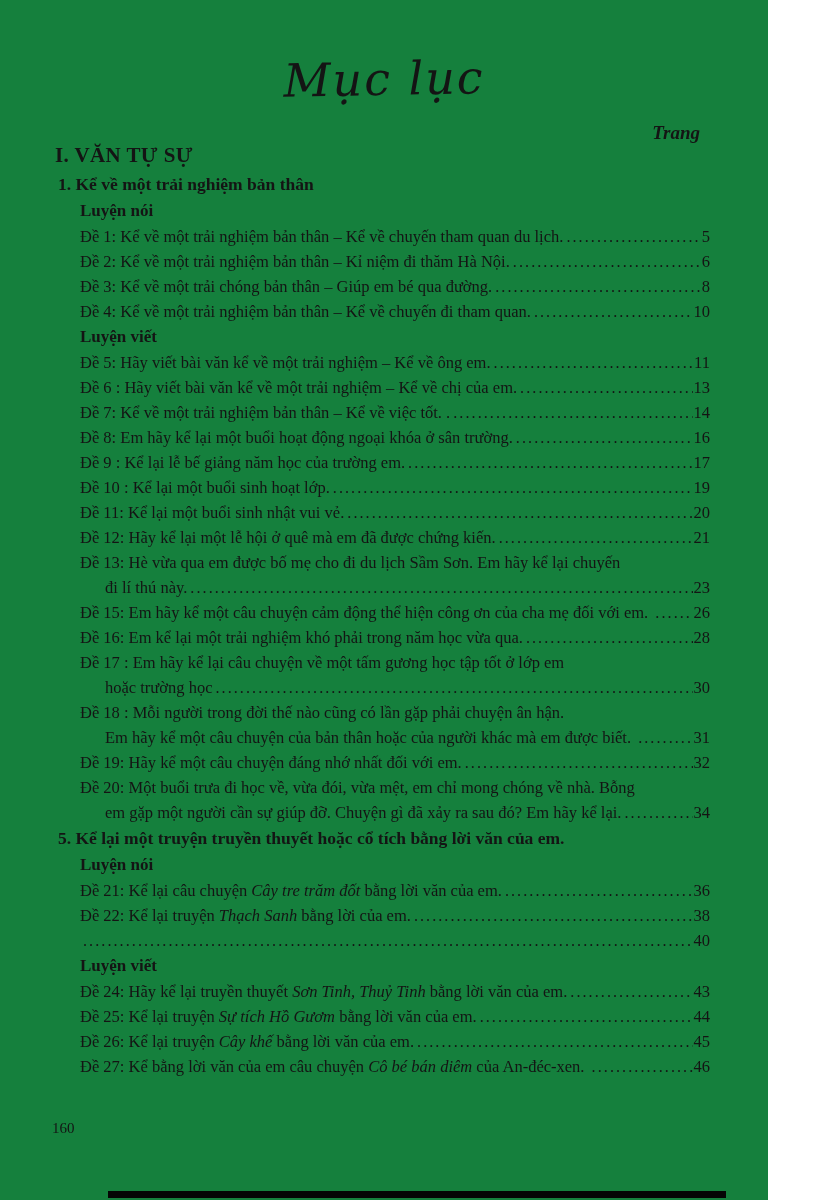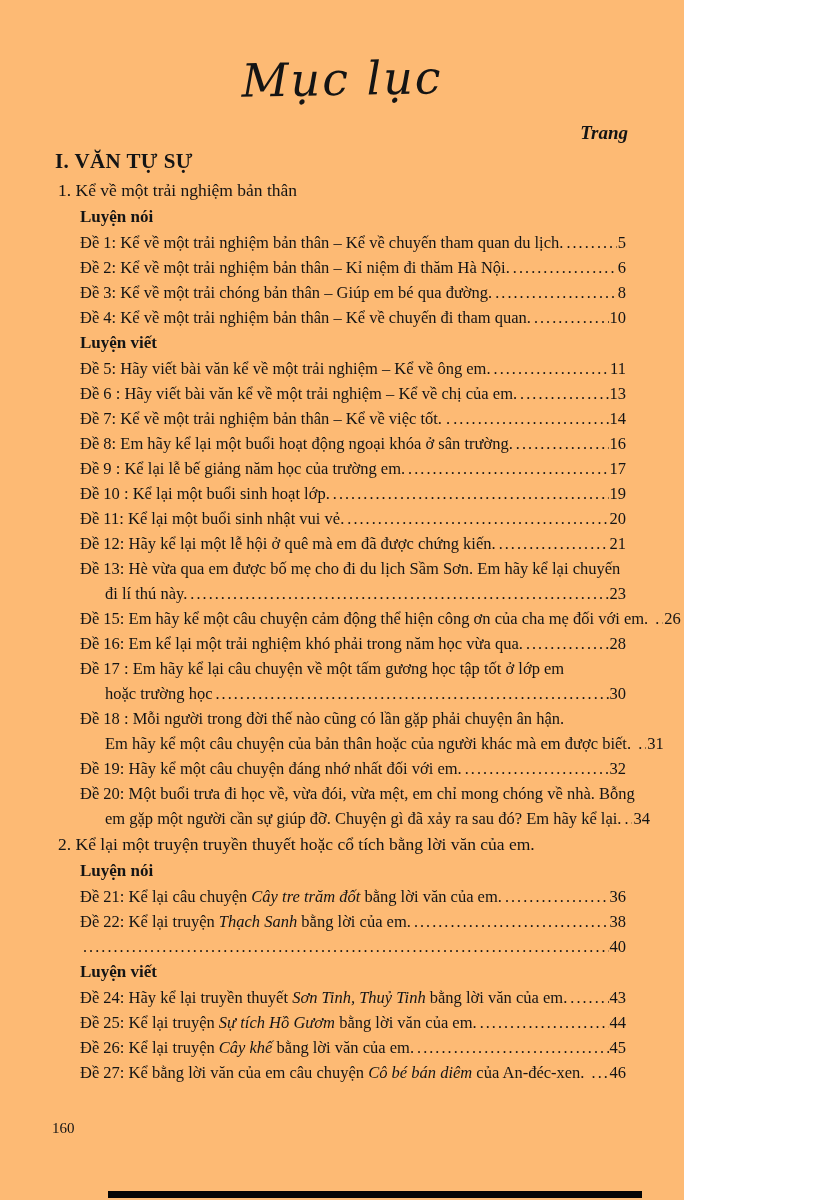--- a/index.html
+++ b/index.html
@@ -5,54 +5,54 @@
   html, body { margin: 0; padding: 0; }
   body {
     width: 832px; height: 1200px;
     background: #ffffff;
     font-family: "Liberation Serif", "DejaVu Serif", serif;
     color: #141414;
     -webkit-font-smoothing: antialiased;
   }
   .sheet {
     position: relative;
-    width: 684px; height: 1200px;
-    background: #fdba74;
+    width: 768px; height: 1200px;
+    background: #15803d;
     overflow: hidden;
   }
   .title {
     position: absolute;
     top: 52px; left: 0; width: 100%;
     text-align: center;
     font-family: "DejaVu Serif", serif;
     font-style: italic;
     font-size: 46px;
     letter-spacing: 2px;
     transform: rotate(-1deg);
   }
   .trang {
     position: absolute;
-    top: 122px; right: 56px;
+    top: 122px; right: 68px;
     font-weight: bold;
     font-style: italic;
     font-size: 19px;
   }
   .toc {
     position: absolute;
-    top: 146px; left: 55px; right: 58px;
+    top: 140px; left: 55px; right: 58px;
   }
   .section {
     font-size: 21px;
     font-weight: bold;
     line-height: 31px;
     letter-spacing: 0.4px;
   }
   .subsection {
     font-size: 17.5px;
-    font-weight: normal;
+    font-weight: bold;
     line-height: 27px;
     padding-left: 3px;
   }
   .heading {
     font-size: 17px;
     font-weight: bold;
     line-height: 26px;
     padding-left: 25px;
   }
   .toc-line {
@@ -201,21 +201,21 @@
         <span class="pg">32</span>
       </div>
       <div class="toc-line">
         <span class="line-text"><span>Đề 20: Một buổi trưa đi học về, vừa đói, vừa mệt, em chỉ mong chóng về nhà. Bỗng</span></span>
       </div>
       <div class="toc-line cont">
         <span class="line-text"><span>em gặp một người cần sự giúp đỡ. Chuyện gì đã xảy ra sau đó? Em hãy kể lại.</span></span>
         <span class="leader"></span>
         <span class="pg">34</span>
       </div>
-      <div class="subsection">2. Kể lại một truyện truyền thuyết hoặc cổ tích bằng lời văn của em.</div>
+      <div class="subsection">5. Kể lại một truyện truyền thuyết hoặc cổ tích bằng lời văn của em.</div>
       <div class="heading">Luyện nói</div>
       <div class="toc-line">
         <span class="line-text"><span>Đề 21: Kể lại câu chuyện </span><span class="it">Cây tre trăm đốt</span><span> bằng lời văn của em.</span></span>
         <span class="leader"></span>
         <span class="pg">36</span>
       </div>
       <div class="toc-line">
         <span class="line-text"><span>Đề 22: Kể lại truyện </span><span class="it">Thạch Sanh</span><span> bằng lời của em.</span></span>
         <span class="leader"></span>
         <span class="pg">38</span>

